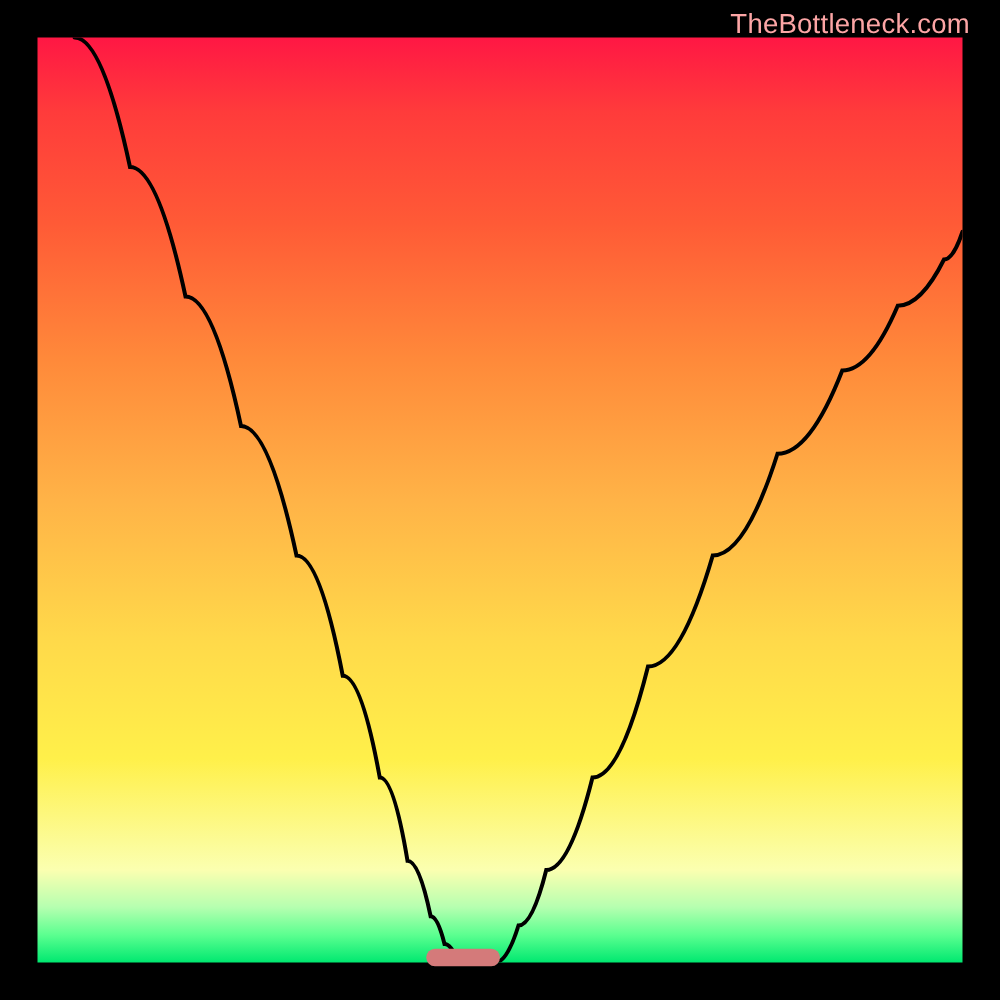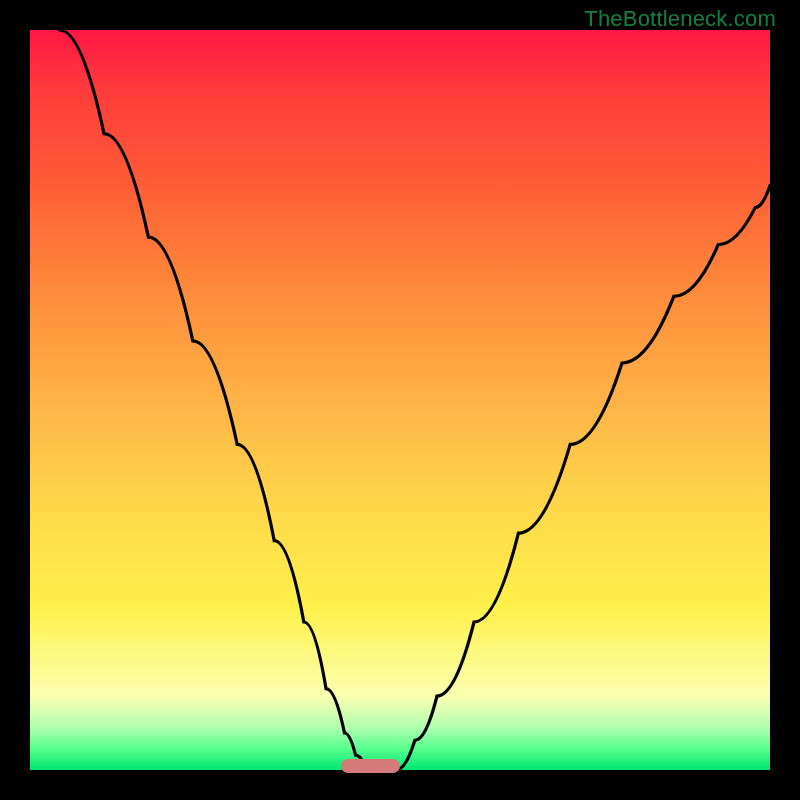--- a/index.html
+++ b/index.html
@@ -34,21 +34,21 @@
       #fbffb0 90%,
       #b6ffb0 94%,
       #5cff90 97%,
       #00e870 100%
     );
   }
   .watermark {
     position: absolute;
     top: 6px;
     right: 24px;
-    color: #15803d;
+    color: #fca5a5;
     font-size: 22px;
     font-weight: 500;
     letter-spacing: 0.2px;
     user-select: none;
   }
   svg.curves {
     position: absolute;
     inset: 0;
     width: 740px;
     height: 740px;

